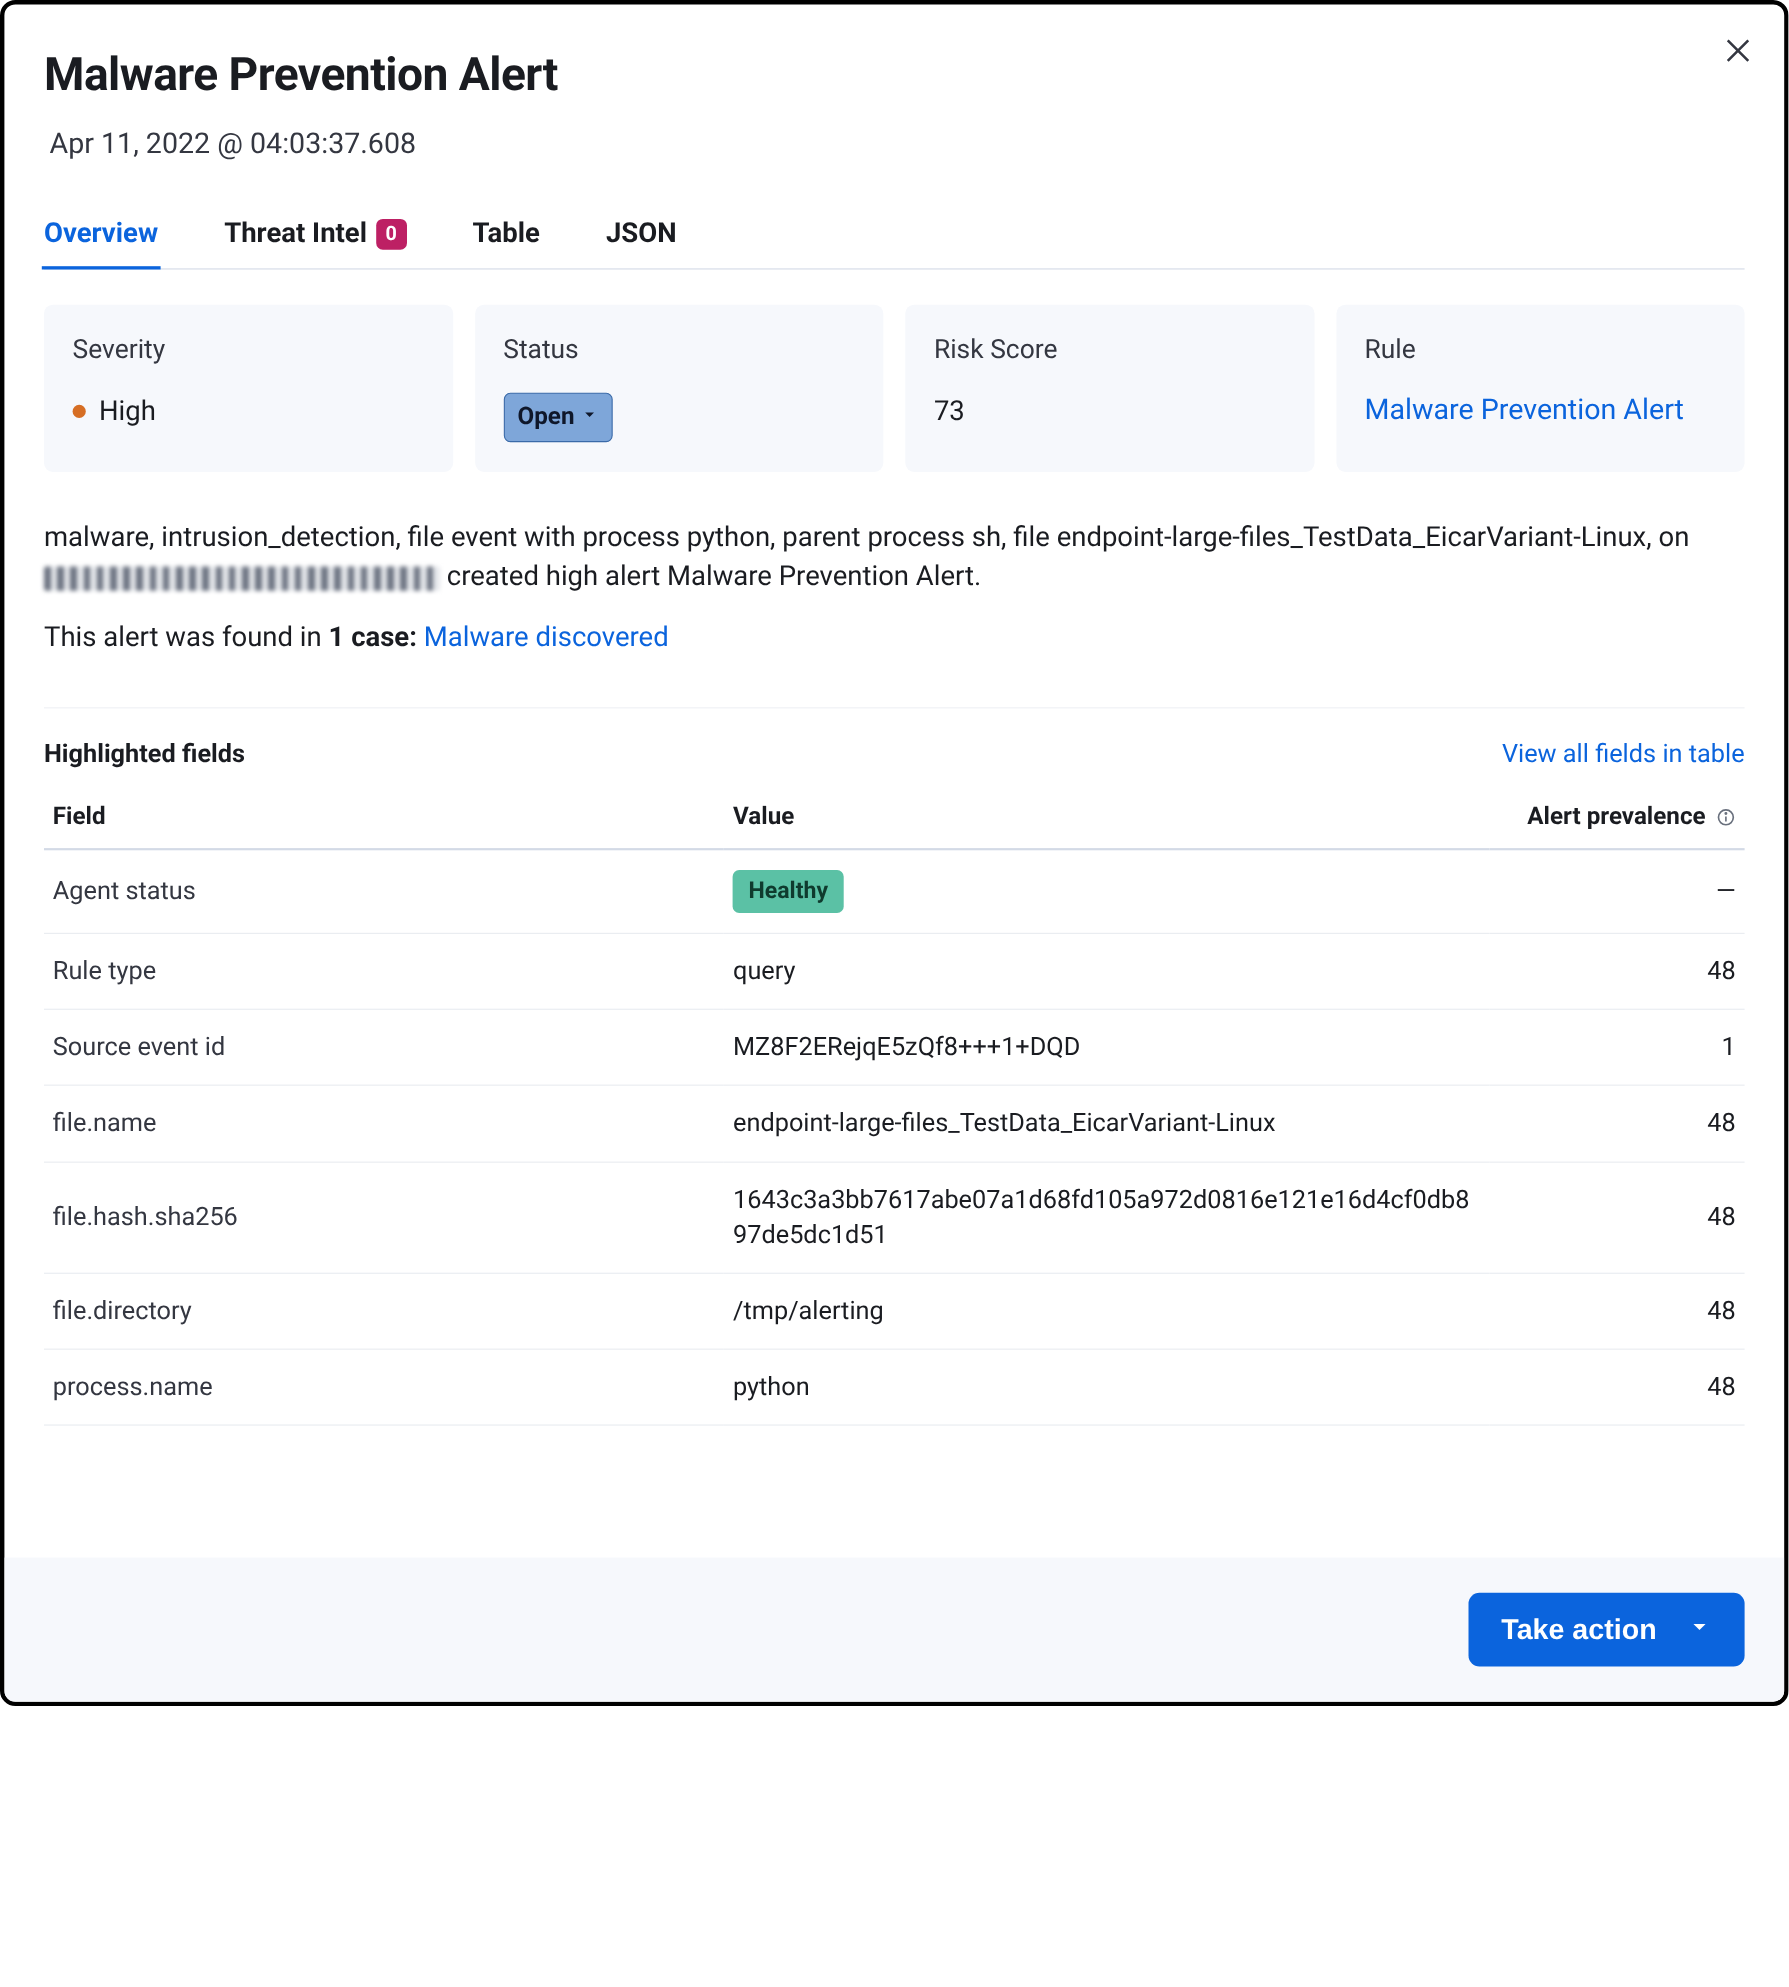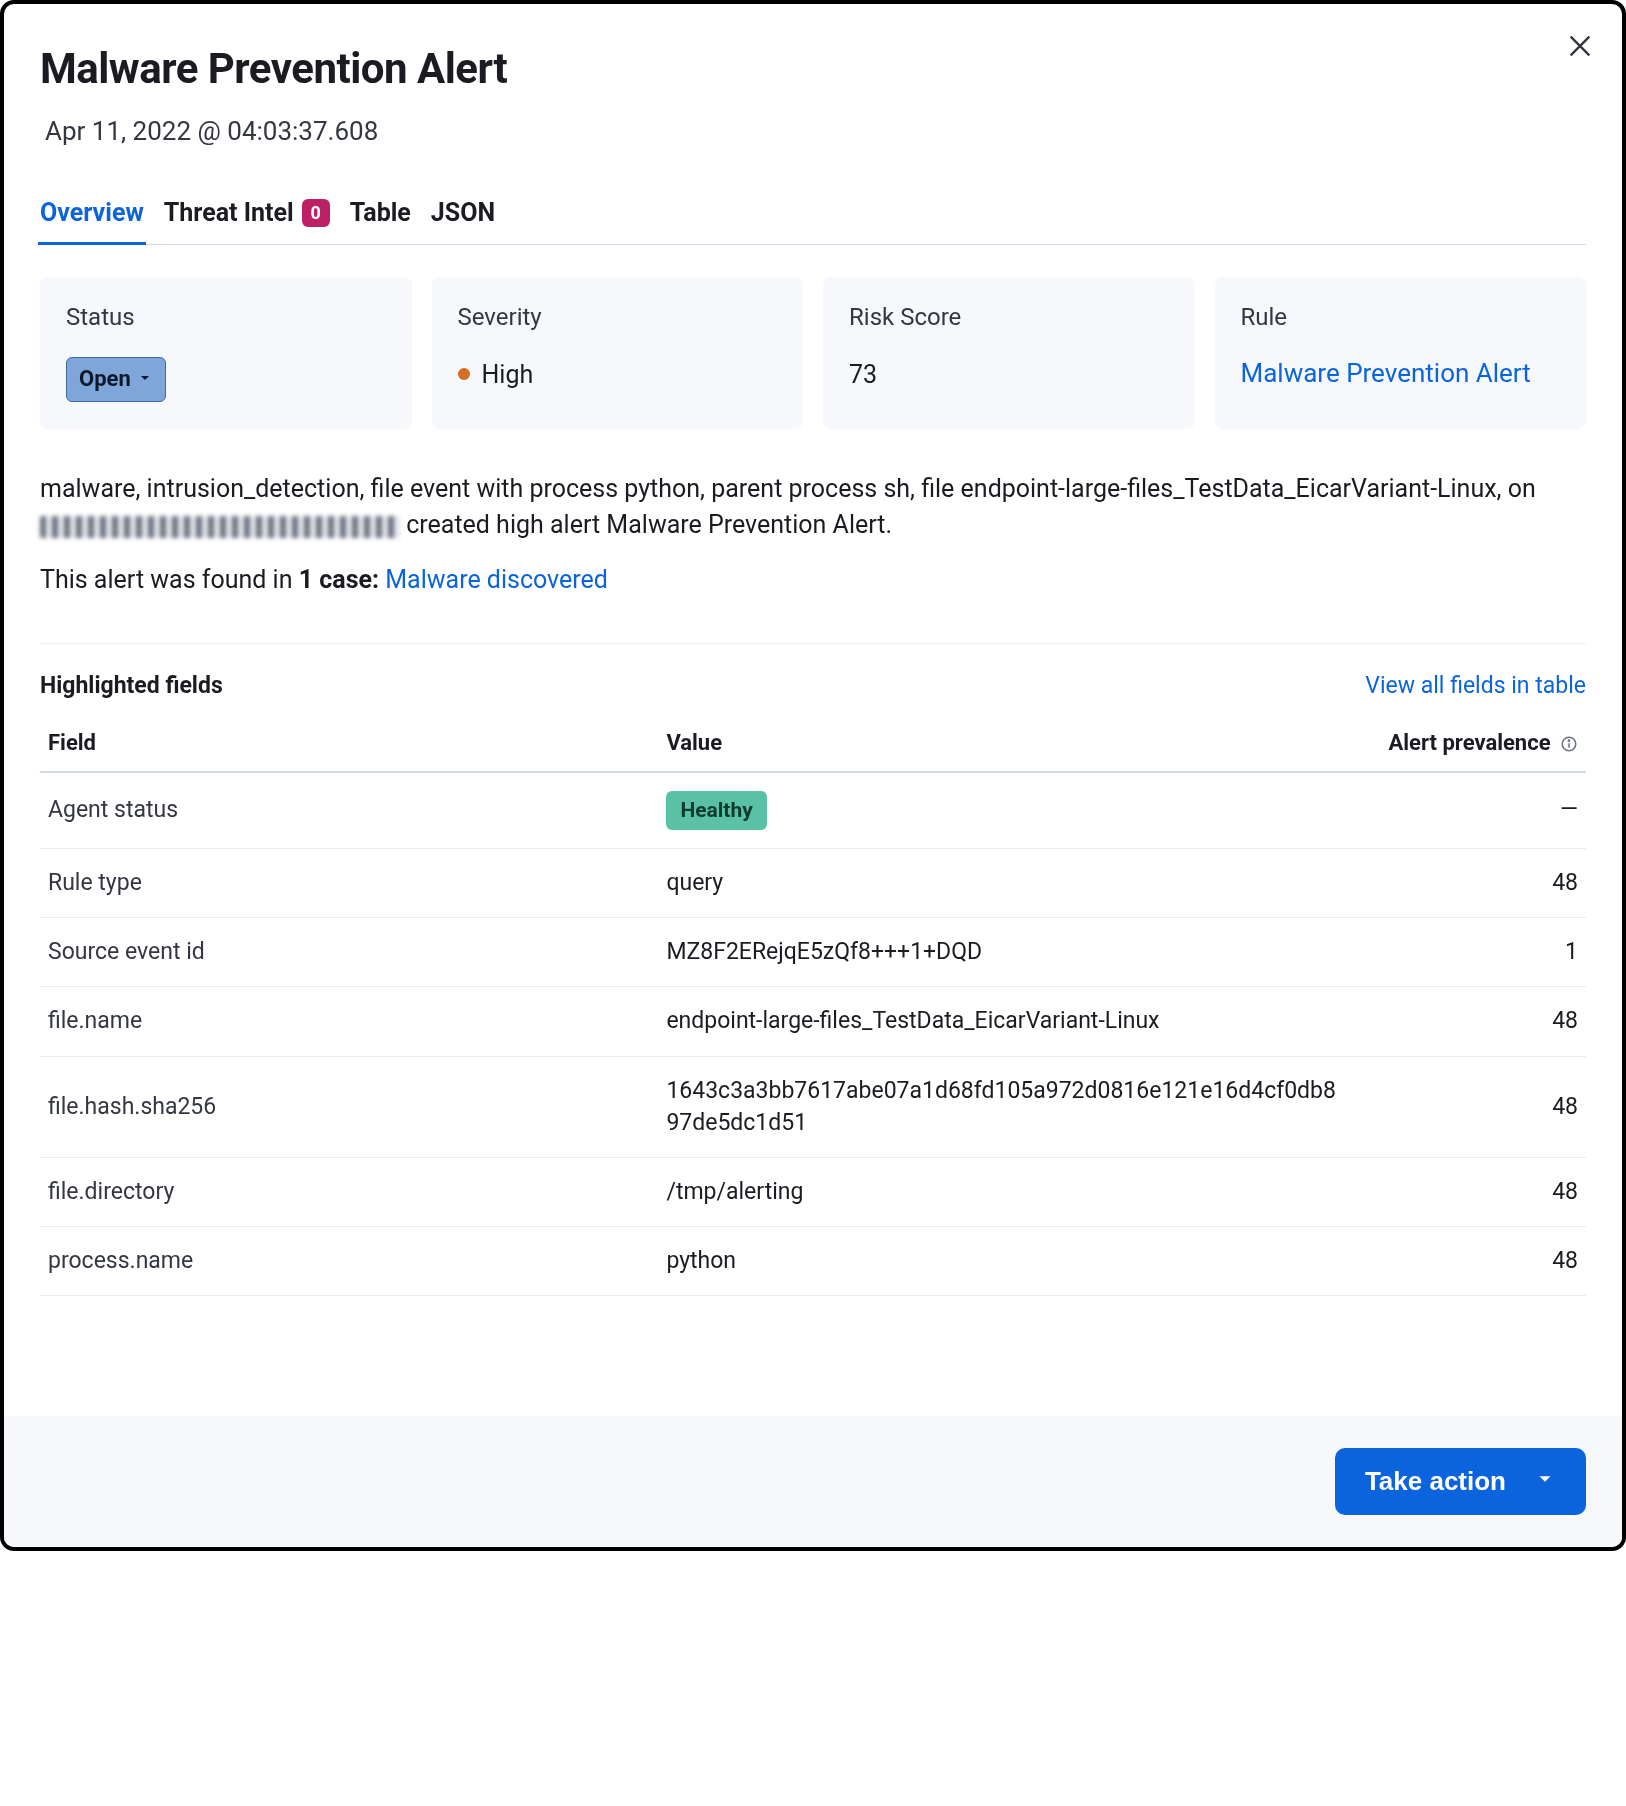--- a/index.html
+++ b/index.html
@@ -46,21 +46,21 @@
   }
   .timestamp {
     font-size: 26px;
     color: #343741;
     margin-left: 5px;
     margin-bottom: 46px;
   }
 
   .tabs {
     display: flex;
-    gap: 20px;
+    gap: 60px;
     border-bottom: 1px solid #d3dae6;
     align-items: center;
   }
   .tab {
     padding: 0 0 14px 0;
     font-size: 25px;
     font-weight: 700;
     cursor: pointer;
     display: flex;
     align-items: center;
@@ -287,36 +287,36 @@
       </div>
       <div class="tab">
         <span>Table</span>
       </div>
       <div class="tab">
         <span>JSON</span>
       </div>
     </div>
 
     <div class="summary-grid">
+      <div class="summary-card">
+        <div class="summary-label">Severity</div>
+        <div class="summary-value">
+          <span class="sev-dot"></span>
+          <span>High</span>
+        </div>
+      </div>
       <div class="summary-card">
         <div class="summary-label">Status</div>
         <div class="status-pill">
           <span>Open</span>
           <span>
             <svg viewBox="0 0 24 24" fill="currentColor">
                 <path d="M6 9l6 6 6-6z"></path>
               </svg>
           </span>
-        </div>
-      </div>
-      <div class="summary-card">
-        <div class="summary-label">Severity</div>
-        <div class="summary-value">
-          <span class="sev-dot"></span>
-          <span>High</span>
         </div>
       </div>
       <div class="summary-card">
         <div class="summary-label">Risk Score</div>
         <div class="summary-value">73</div>
       </div>
       <div class="summary-card">
         <div class="summary-label">Rule</div>
         <div class="rule-link">Malware Prevention Alert</div>
       </div>

